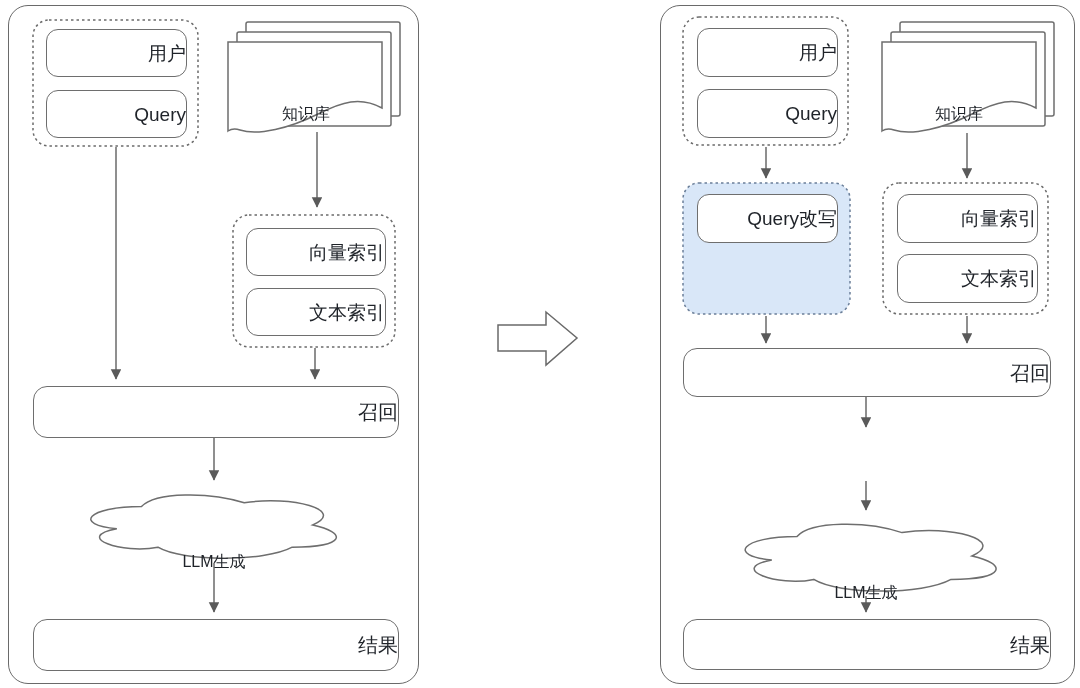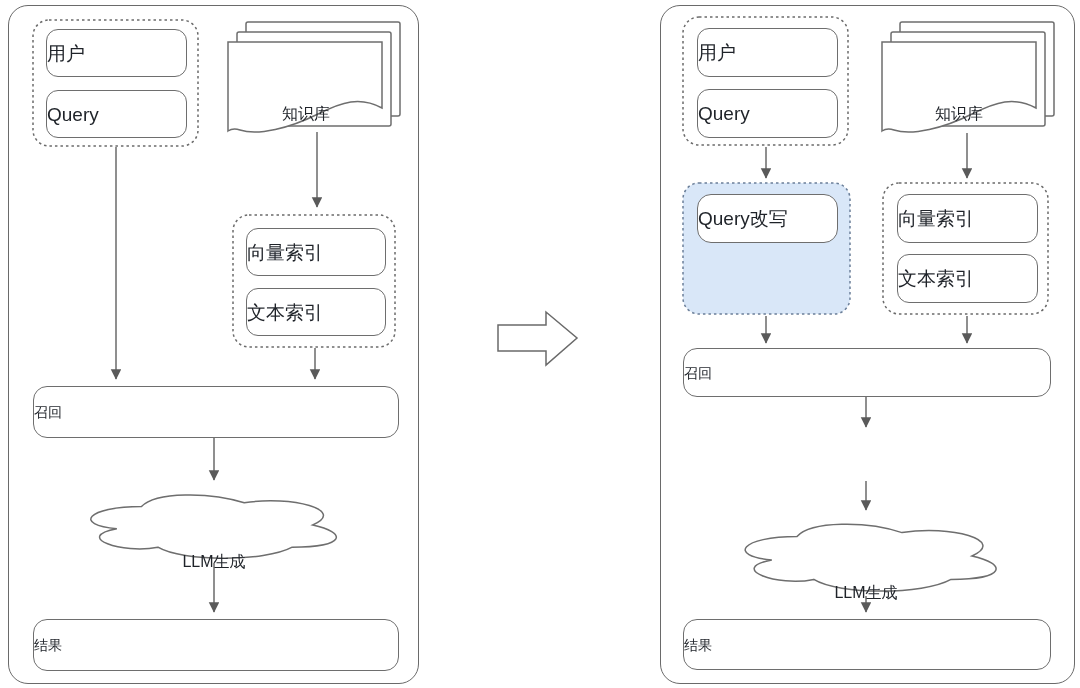--- a/index.html
+++ b/index.html
@@ -7,25 +7,25 @@
     position:relative;width:1080px;height:688px;overflow:hidden;
     font-family:"Liberation Sans","DejaVu Sans",sans-serif;
     color:#1f2329;background:#ffffff;
   }
   .panel{
     position:absolute;border:1.5px solid #6a6a6a;border-radius:20px;
     background:#ffffff;z-index:0;
   }
   .overlay{position:absolute;left:0;top:0;z-index:1;pointer-events:none;}
   .box{
-    position:absolute;z-index:2;display:flex;align-items:center;justify-content:flex-start;
+    position:absolute;z-index:2;display:flex;align-items:center;justify-content:flex-end;
     background:#ffffff;border:1.5px solid #6e6e6e;border-radius:12px;
     font-size:19px;line-height:1;white-space:nowrap;
   }
-  .box.wide{border-radius:14px;font-size:14px;}
+  .box.wide{border-radius:14px;font-size:20px;}
   .box.blue{background:#d9e7f8;border:1.5px solid #5d6b7b;}
   .shape-label{
     position:absolute;z-index:2;transform:translate(-50%,-50%);
     font-size:16px;line-height:1;white-space:nowrap;margin-top:36px;
   }
 </style>
 </head>
 <body>
 
 <div class="stage">
@@ -112,21 +112,21 @@
     <span>结果</span>
   </div>
 
   <div class="box" style="left:697px;top:28px;width:139px;height:47px;">
     <span>用户</span>
   </div>
   <div class="box" style="left:697px;top:89px;width:139px;height:47px;">
     <span>Query</span>
   </div>
   <div class="shape-label" style="left:959px;top:78px;">知识库</div>
-  <div class="box" style="left:697px;top:194px;width:139px;height:47px;border-radius:14px;">
+  <div class="box" style="left:697px;top:194px;width:139px;height:47px;">
     <span>Query改写</span>
   </div>
   <div class="box" style="left:897px;top:194px;width:139px;height:47px;">
     <span>向量索引</span>
   </div>
   <div class="box" style="left:897px;top:254px;width:139px;height:47px;">
     <span>文本索引</span>
   </div>
   <div class="box wide" style="left:683px;top:348px;width:366px;height:47px;">
     <span>召回</span>

